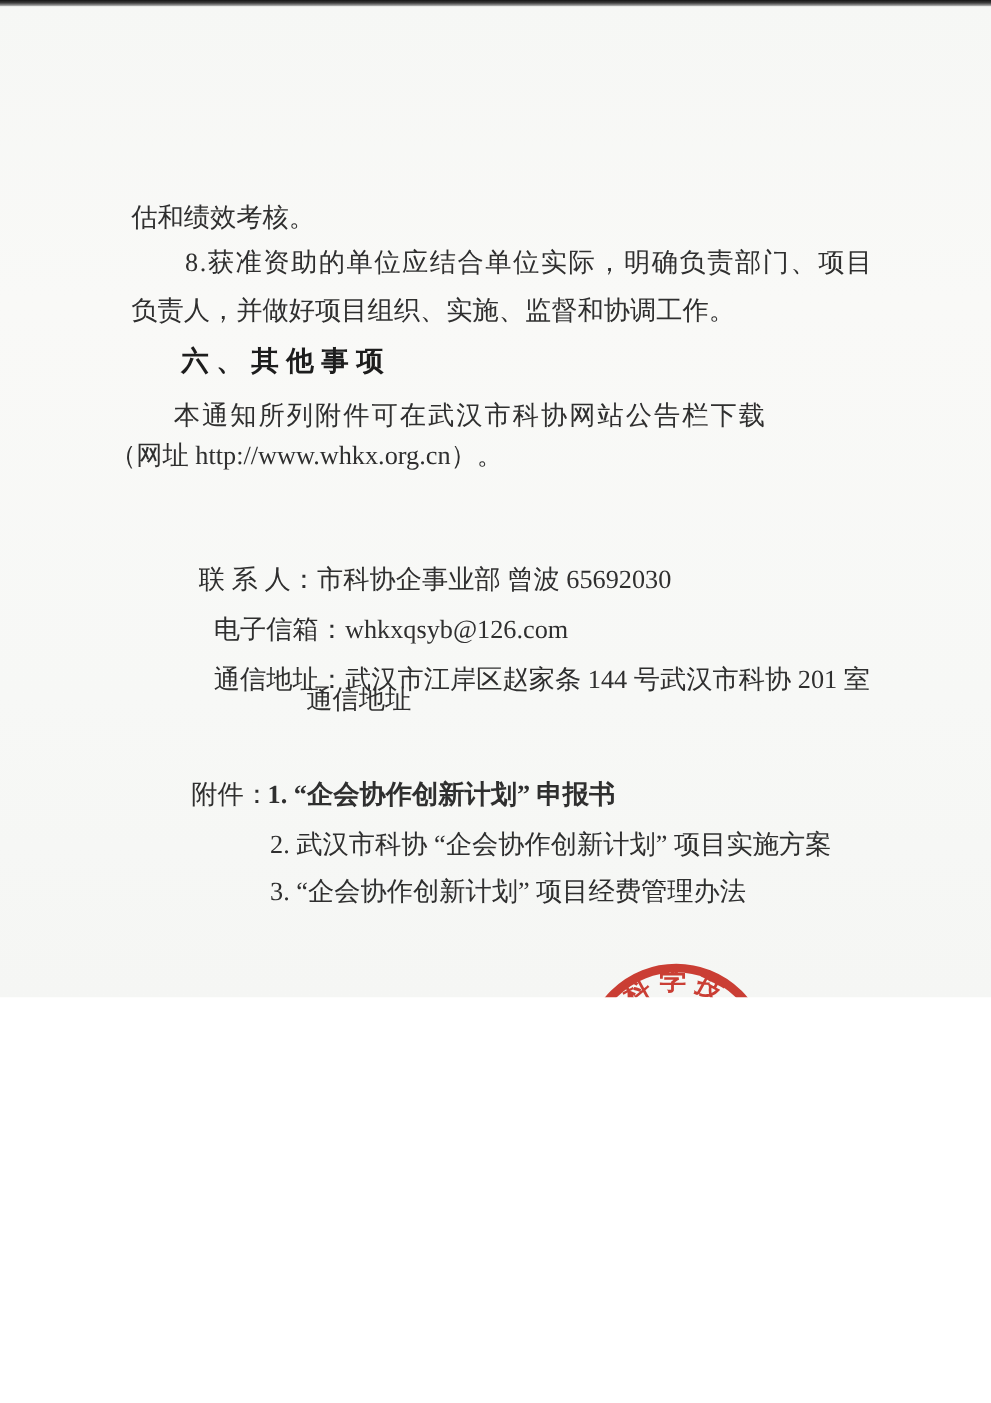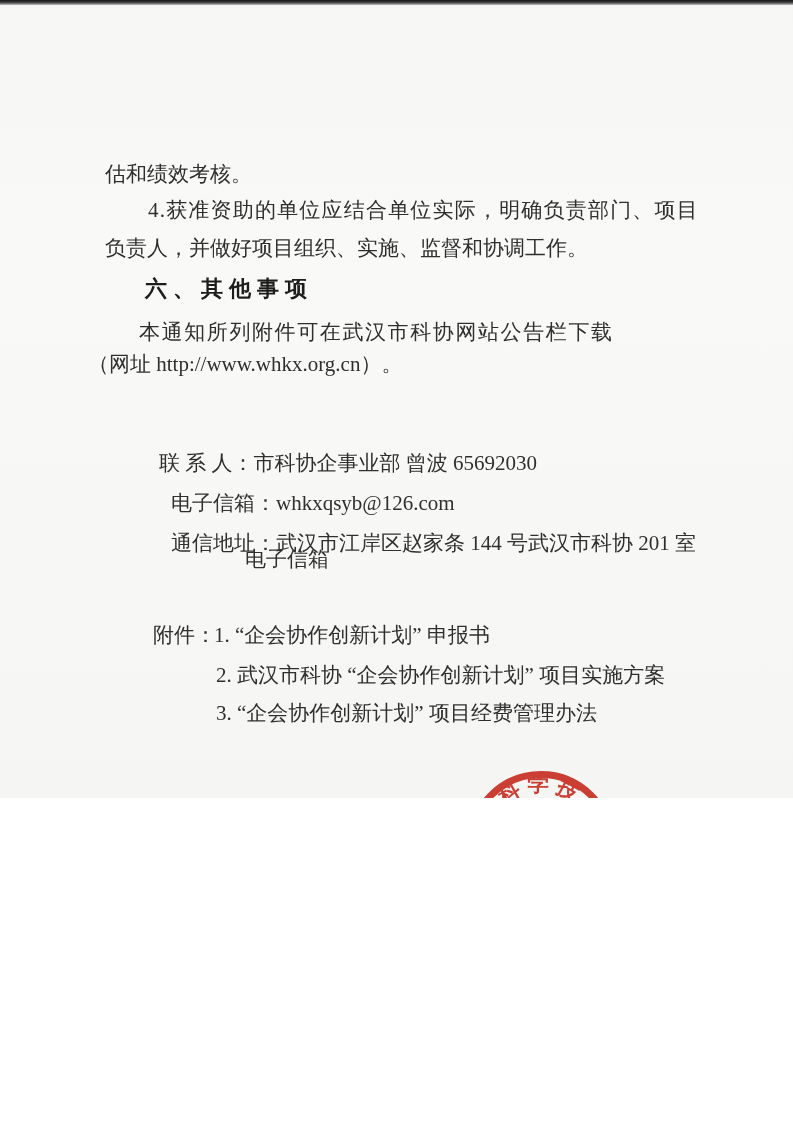--- a/index.html
+++ b/index.html
@@ -54,41 +54,41 @@
 </style>
 </head>
 <body>
 
 <div class="page">
 
   <div class="scan-edge-top"></div>
 
   <div class="line" style="left:105px; top:162px;">估和绩效考核。</div>
 
-  <div class="line ls-justify" style="left:148px; top:198px;">4.获准资助的单位应结合单位实际，明确负责部门、项目</div>
+  <div class="line ls-justify" style="left:148px; top:198px;">8.获准资助的单位应结合单位实际，明确负责部门、项目</div>
   <div class="line" style="left:105px; top:236px;">负责人，并做好项目组织、实施、监督和协调工作。</div>
 
   <div class="line heading" style="left:145px; top:277px;">六、其他事项</div>
 
   <div class="line ls-wide" style="left:139px; top:320px;">本通知所列附件可在武汉市科协网站公告栏下载</div>
   <div class="line" style="left:88px; top:352px;text-align:right;">（网址 http://www.whkx.org.cn）。</div>
 
   <div class="line" style="left:138px; top:427px;">
     <span>联 系 人：</span><span>市科协企事业部 曾波 65692030</span>
   </div>
   <div class="line" style="left:150px; top:467px;">
     <span>电子信箱：</span><span>whkxqsyb@126.com</span>
   </div>
   <div class="line" style="left:150px; top:507px;">
     <span>通信地址：</span><span>武汉市江岸区赵家条 144 号武汉市科协 201 室</span>
   </div>
-  <div class="line" style="left:245px; top:547px;">电子信箱</div>
+  <div class="line" style="left:245px; top:547px;">通信地址</div>
 
   <div class="line" style="left:153px; top:623px;">附件：</div>
-  <div class="line" style="left:214px; top:623px;">1. “企会协作创新计划” 申报书</div>
+  <div class="line" style="left:214px; top:623px;font-weight:bold;">1. “企会协作创新计划” 申报书</div>
   <div class="line" style="left:216px; top:663px;">2. 武汉市科协 “企会协作创新计划” 项目实施方案</div>
   <div class="line" style="left:216px; top:701px;">3. “企会协作创新计划” 项目经费管理办法</div>
 
   <div class="line" style="left:425px; top:822px; letter-spacing:0.8px;">武汉市科学技术协会</div>
   <div class="line" style="left:466px; top:863px;">2017 年 6 月 11 日</div>
 
   <svg class="seal" viewBox="0 0 154 154" aria-hidden="true">
     <circle cx="77" cy="77" r="70.5" fill="none" stroke-width="7" stroke="#cf2f24"></circle>
     <polygon points="74,36 82.2,58.7 106.3,59.5 87.3,74.3 94,97.5 74,84 54,97.5 60.7,74.3 41.7,59.5 65.8,58.7" fill="#cf2f24"></polygon>
     <path id="sealArc" d="M 35.6 111.7 A 54 54 0 1 1 118.4 111.7" fill="none"></path>

